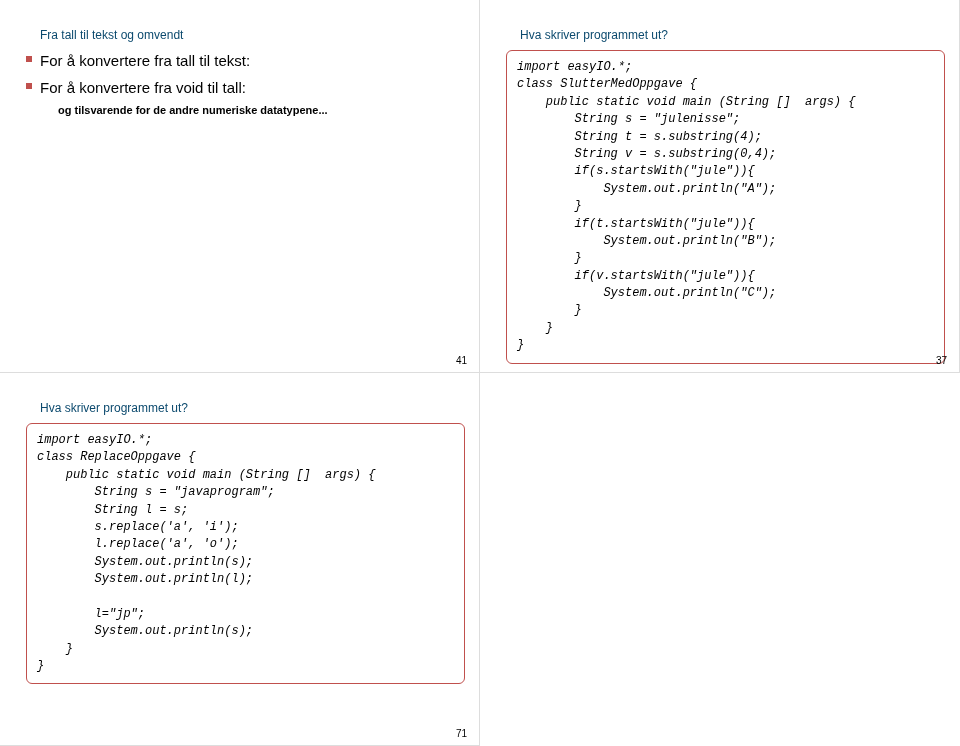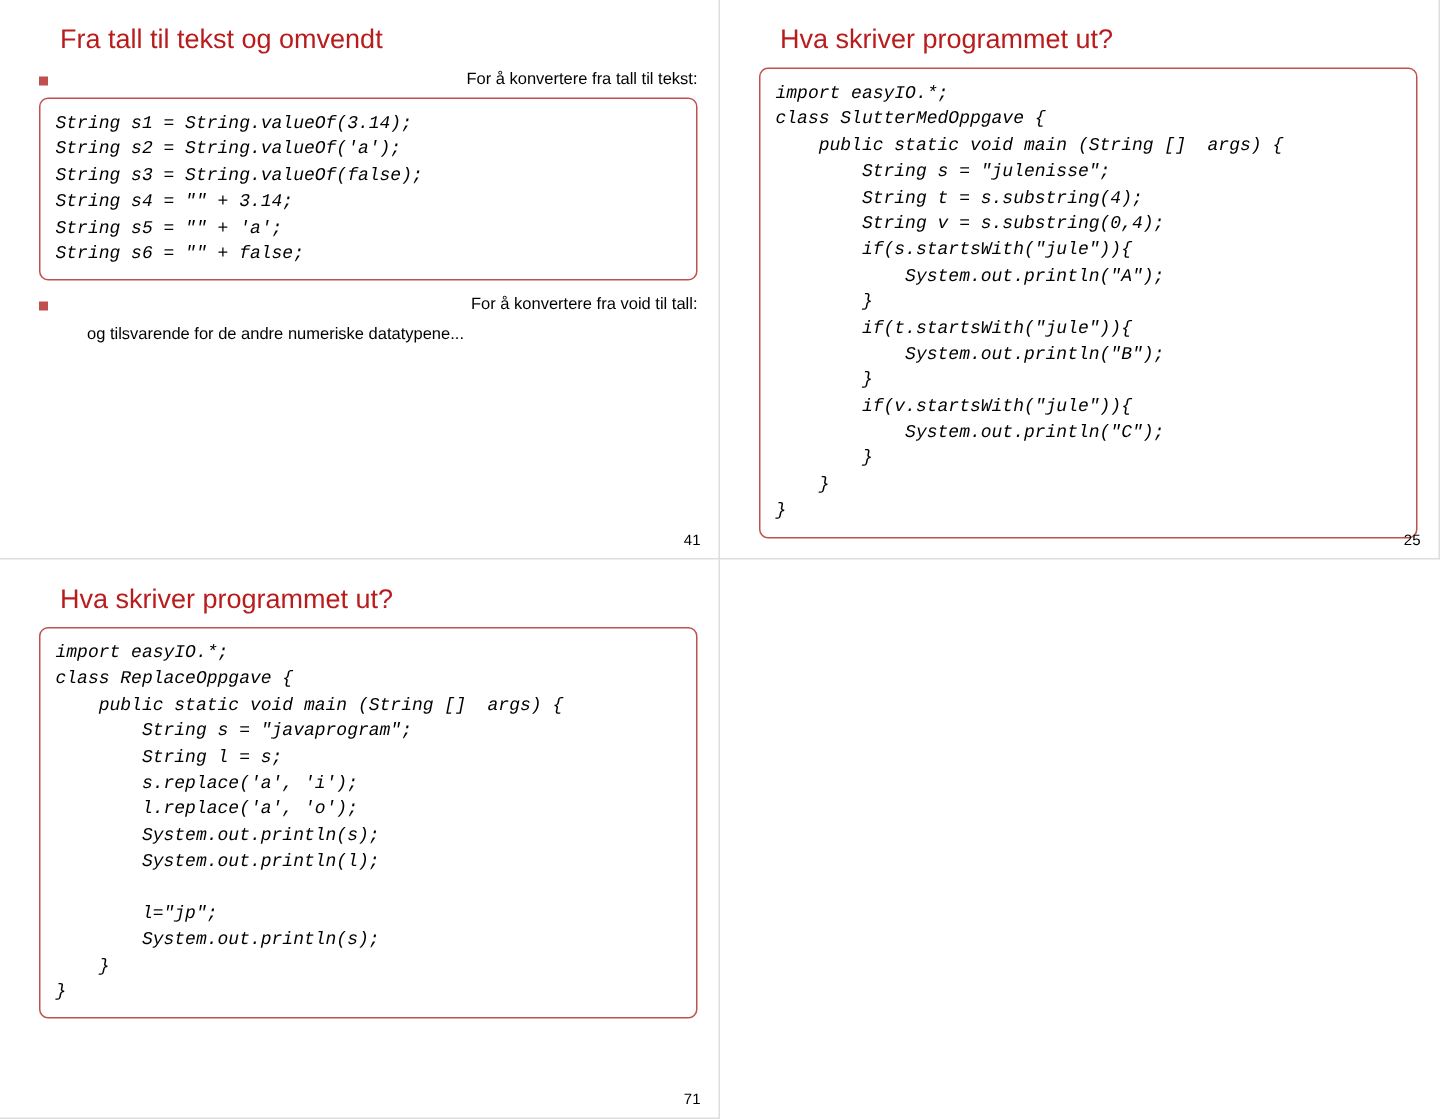--- a/index.html
+++ b/index.html
@@ -15,31 +15,30 @@
     grid-template-rows: 373px 373px;
   }
   .slide {
     position: relative;
     box-sizing: border-box;
     padding: 12px 14px 10px 40px;
     border-bottom: 1px solid #ddd;
     border-right: 1px solid #ddd;
   }
   .title {
-    color: #b91c1c;
-    font-size: 18px;
+    color: #0c4a6e;
+    font-size: 12px;
     font-weight: normal;
-    margin: 4px 0 8px 0;
+    margin: 16px 0 8px 0;
   }
   .bullet {
     position: relative;
-    font-size: 11px;
+    font-size: 15px;
     color: #000;
     margin: 10px 0 4px 0;
-    text-align: right;
   }
   .bullet::before {
     content: "";
     position: absolute;
     left: -14px;
     top: 4px;
     width: 6px;
     height: 6px;
     background: #c0504d;
     display: inline-block;
@@ -53,44 +52,39 @@
     font-size: 12px;
     line-height: 1.45;
     white-space: pre;
     overflow: hidden;
     font-style: italic;
   }
   .note {
     font-size: 11px;
     color: #000;
     margin: 8px 0 0 18px;
+    font-weight: bold;
   }
   .pagenum {
     position: absolute;
     bottom: 6px;
     right: 12px;
     font-size: 10px;
     color: #000;
     margin-left: 20px;
   }
 </style>
 </head>
 <body>
 
 <div class="grid">
 
   <div class="slide">
     <div class="title">Fra tall til tekst og omvendt</div>
     <div class="bullet">For å konvertere fra tall til tekst:</div>
-    <div class="codebox">String s1 = String.valueOf(3.14);
-String s2 = String.valueOf('a');
-String s3 = String.valueOf(false);
-String s4 = "" + 3.14;
-String s5 = "" + 'a';
-String s6 = "" + false;</div>
     <div class="bullet">For å konvertere fra void til tall:</div>
     <div class="note">og tilsvarende for de andre numeriske datatypene...</div>
     <div class="pagenum">41</div>
   </div>
 
   <div class="slide">
     <div class="title">Hva skriver programmet ut?</div>
     <div class="codebox">import easyIO.*;
 class SlutterMedOppgave {
     public static void main (String []  args) {
@@ -101,21 +95,21 @@
             System.out.println("A");
         }
         if(t.startsWith("jule")){
             System.out.println("B");
         }
         if(v.startsWith("jule")){
             System.out.println("C");
         }
     }
 }</div>
-    <div class="pagenum">25</div>
+    <div class="pagenum">37</div>
   </div>
 
   <div class="slide">
     <div class="title">Hva skriver programmet ut?</div>
     <div class="codebox">import easyIO.*;
 class ReplaceOppgave {
     public static void main (String []  args) {
         String s = "javaprogram";
         String l = s;
         s.replace('a', 'i');

